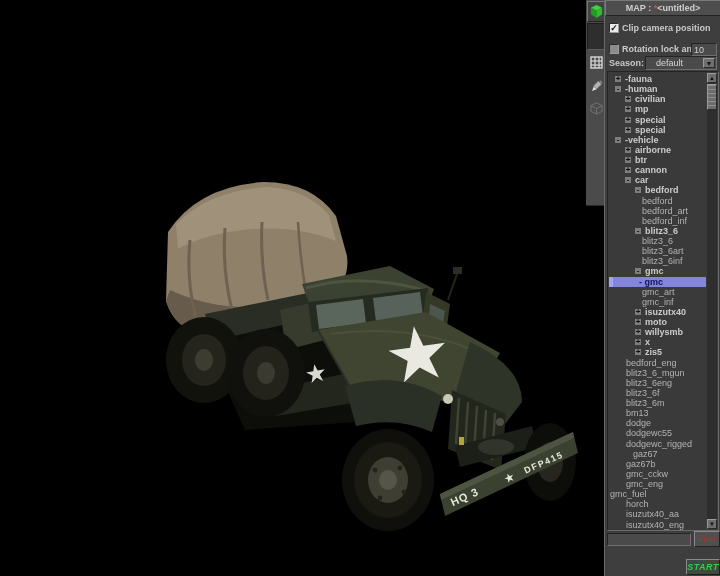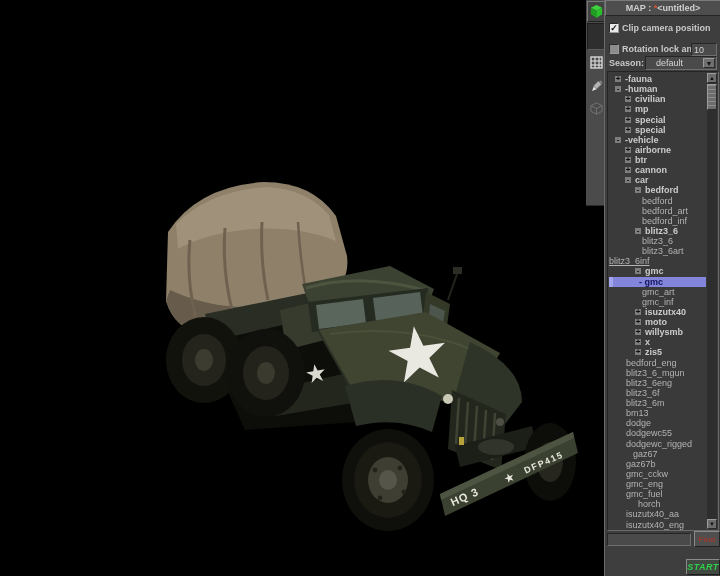--- a/index.html
+++ b/index.html
@@ -294,21 +294,21 @@
           <div class="trow" style="padding-left: 25px;">
             <span class="tbox">-</span>
             <span class="tlabel b">blitz3_6</span>
           </div>
           <div class="trow" style="padding-left: 33px;">
             <span class="tlabel">blitz3_6</span>
           </div>
           <div class="trow" style="padding-left: 33px;">
             <span class="tlabel">blitz3_6art</span>
           </div>
-          <div class="trow" style=" text-decoration: underline;">
+          <div class="trow" style="padding-left: 33px;">
             <span class="tlabel">blitz3_6inf</span>
           </div>
           <div class="trow" style="padding-left: 25px;">
             <span class="tbox">-</span>
             <span class="tlabel b">gmc</span>
           </div>
           <div class="trow sel" style="padding-left: 26px;">
             <span class="tlabel">- gmc</span>
           </div>
           <div class="trow" style="padding-left: 33px;">
@@ -369,24 +369,24 @@
           </div>
           <div class="trow" style="padding-left: 17px;">
             <span class="tlabel">gaz67b</span>
           </div>
           <div class="trow" style="padding-left: 17px;">
             <span class="tlabel">gmc_cckw</span>
           </div>
           <div class="trow" style="padding-left: 17px;">
             <span class="tlabel">gmc_eng</span>
           </div>
-          <div class="trow" style="padding-left: 17px;">
+          <div class="trow" style="padding-left: 1px;">
             <span class="tlabel">gmc_fuel</span>
           </div>
-          <div class="trow" style="padding-left: 29px;">
+          <div class="trow" style="padding-left: 17px;">
             <span class="tlabel">horch</span>
           </div>
           <div class="trow" style="padding-left: 17px;">
             <span class="tlabel">isuzutx40_aa</span>
           </div>
           <div class="trow" style="padding-left: 17px;">
             <span class="tlabel">isuzutx40_eng</span>
           </div>
         </div>
       <div id="vscroll">

